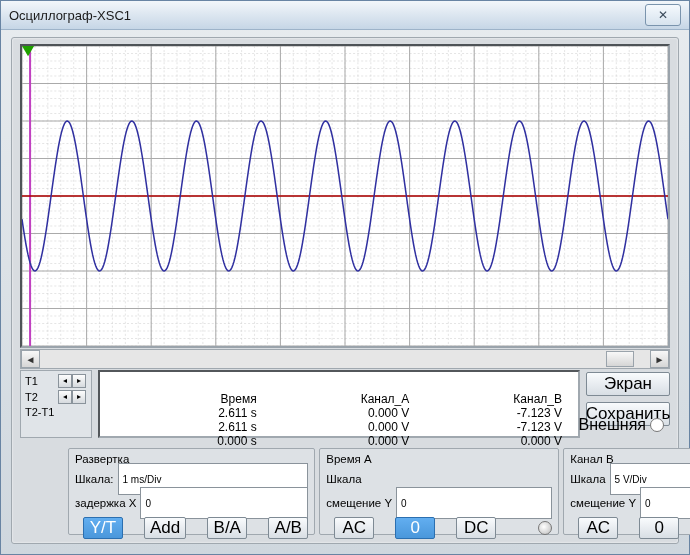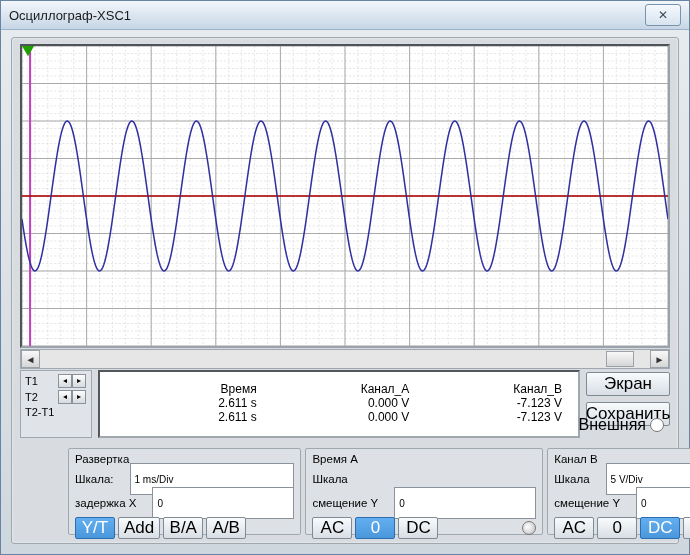--- a/index.html
+++ b/index.html
@@ -18,39 +18,39 @@
   .hscroll .track{flex:1;position:relative;height:16px;}
   .hscroll .thumb{position:absolute;right:16px;top:0;height:14px;width:26px;border:1px solid #9aa3ab;background:linear-gradient(#f8f8f8,#d6d6d6);}
 
   .readout { position:absolute; top:332px; left:8px; right:8px; height:68px; display:flex; gap:6px; }
   .cursor-ctrl { width:62px; background:#e0e4e8; border:1px solid #a0a8af; padding:3px 4px; font-size:11px; }
   .cursor-row { display:flex; align-items:center; gap:3px; margin-bottom:2px;}
   .cursor-row .lab { width:30px; }
   .spin { display:inline-flex; flex-direction:row;}
   .spin .sp-btn{ width:12px;height:12px;border:1px solid #8a939b;background:linear-gradient(#fdfdfd,#d6dade);display:flex;align-items:center;justify-content:center;font-size:8px;line-height:1;}
 
-  .data-table { flex:1; background:#ffffff; border:2px inset #a0a8af; padding:10px 10px; font-size:12px; }
+  .data-table { flex:1; background:#ffffff; border:2px inset #a0a8af; padding:20px 10px; font-size:12px; }
   .data-table table { border-collapse:collapse; width:100%; }
   .data-table td { padding:0 6px; }
   .data-table td.num{ text-align:right; width:80px;}
 
   .side-btns { width:84px; display:flex; flex-direction:column; gap:6px; justify-content:flex-start; padding-top:2px;}
   .btn3d, .btn3d-on { height:22px; border:1px solid #7e8a94; background:linear-gradient(#f9fbfd,#d8dee4); border-radius:2px; display:flex; align-items:center; justify-content:center; font-size:17px; color:#000;}
   .btn3d-on{ background:linear-gradient(#62aef0,#4a97db); color:#fff; border-color:#2b6fb0;}
   .radio-ext { position:absolute; top:378px; right:14px; font-size:16px; display:flex; align-items:center; gap:4px;}
   .radio-circ{width:12px;height:12px;border:1px solid #777;border-radius:50%;background:#fff;}
 
   .panel-row { position:absolute; top:410px; left:8px; right:8px; bottom:8px; display:flex; gap:4px;padding-left:48px; }
   .group { flex:1; border:1px solid #a0a8af; border-radius:2px; background:#dde1e5; padding:4px 6px 6px 6px; position:relative; }
   .group.tb{flex:1.05} .group.ch{flex:1}
   .group .hdr { font-size:11.5px; margin-bottom:4px; }
-  .field-row{ display:flex; align-items:center; gap:16px; margin-bottom:4px; height:20px;}
+  .field-row{ display:flex; align-items:center; gap:4px; margin-bottom:4px; height:20px;}
   .field-row .lab{ font-size:11.5px; white-space:nowrap;}
   .inp { height:32px; border:1px solid #8a939b; background:#fff; padding:0 4px; font-size:10px; box-sizing:border-box; flex:1; min-width:0;}
-  .btn-row { display:flex; gap:3px; align-items:center;}
+  .btn-row { display:flex; gap:21px; align-items:center;margin-left:8px;}
   .btn-row .btn3d, .btn-row .btn3d-on{ height:20px; min-width:28px; padding:0 5px;}
   .dial{ width:12px;height:12px;border:1px solid #777;border-radius:50%;background:radial-gradient(circle at 40% 40%, #fff, #bbb);}
 </style>
 </head>
 <body>
 
 <div class="window">
   <div class="titlebar">
     <span class="title">Осциллограф-XSC1</span>
     <div class="close-btn">
@@ -221,20 +221,25 @@
           <tr>
             <td class="num">2.611 s</td>
             <td class="num">0.000 V</td>
             <td class="num">-7.123 V</td>
           </tr>
           <tr>
             <td class="num">2.611 s</td>
             <td class="num">0.000 V</td>
             <td class="num">-7.123 V</td>
           </tr>
+          <tr>
+            <td class="num">0.000 s</td>
+            <td class="num">0.000 V</td>
+            <td class="num">0.000 V</td>
+          </tr>
         </tbody>
           </table>
       </div>
 
       <div class="side-btns">
         <div class="btn3d">Экран</div>
         <div class="btn3d">Сохранить</div>
       </div>
     </div>
 

